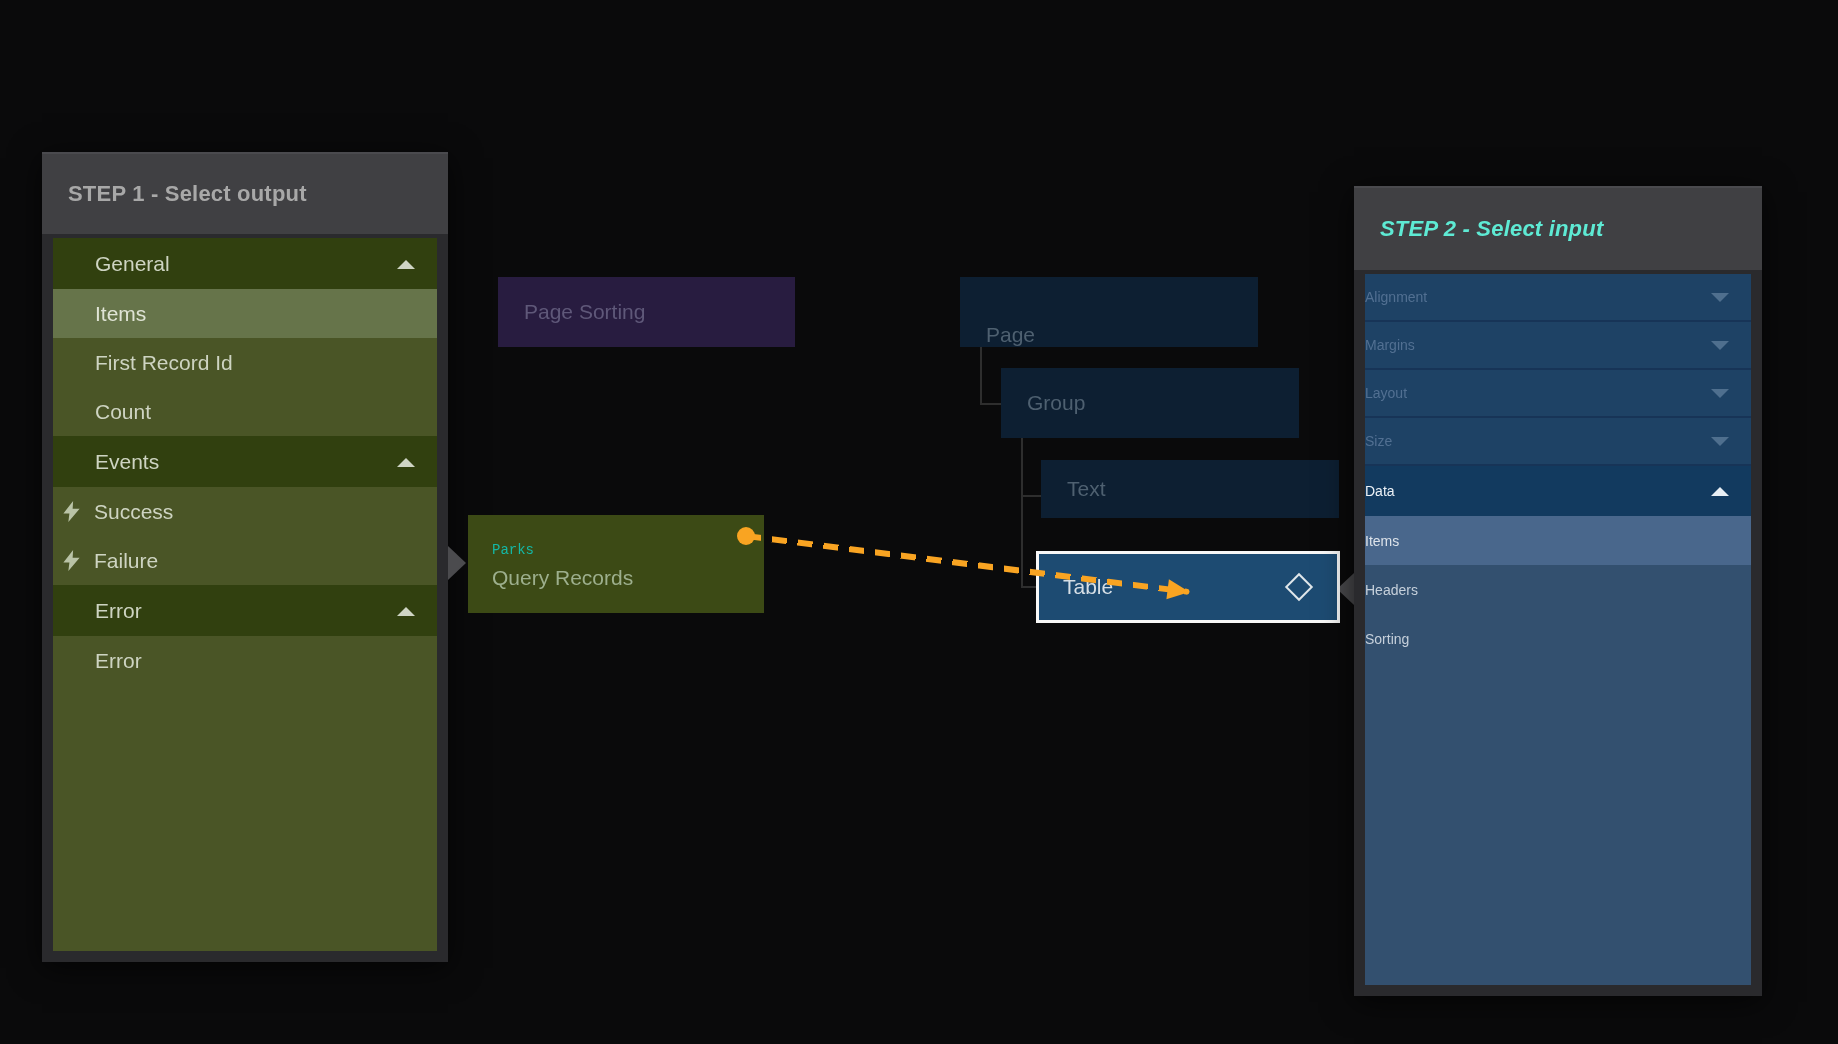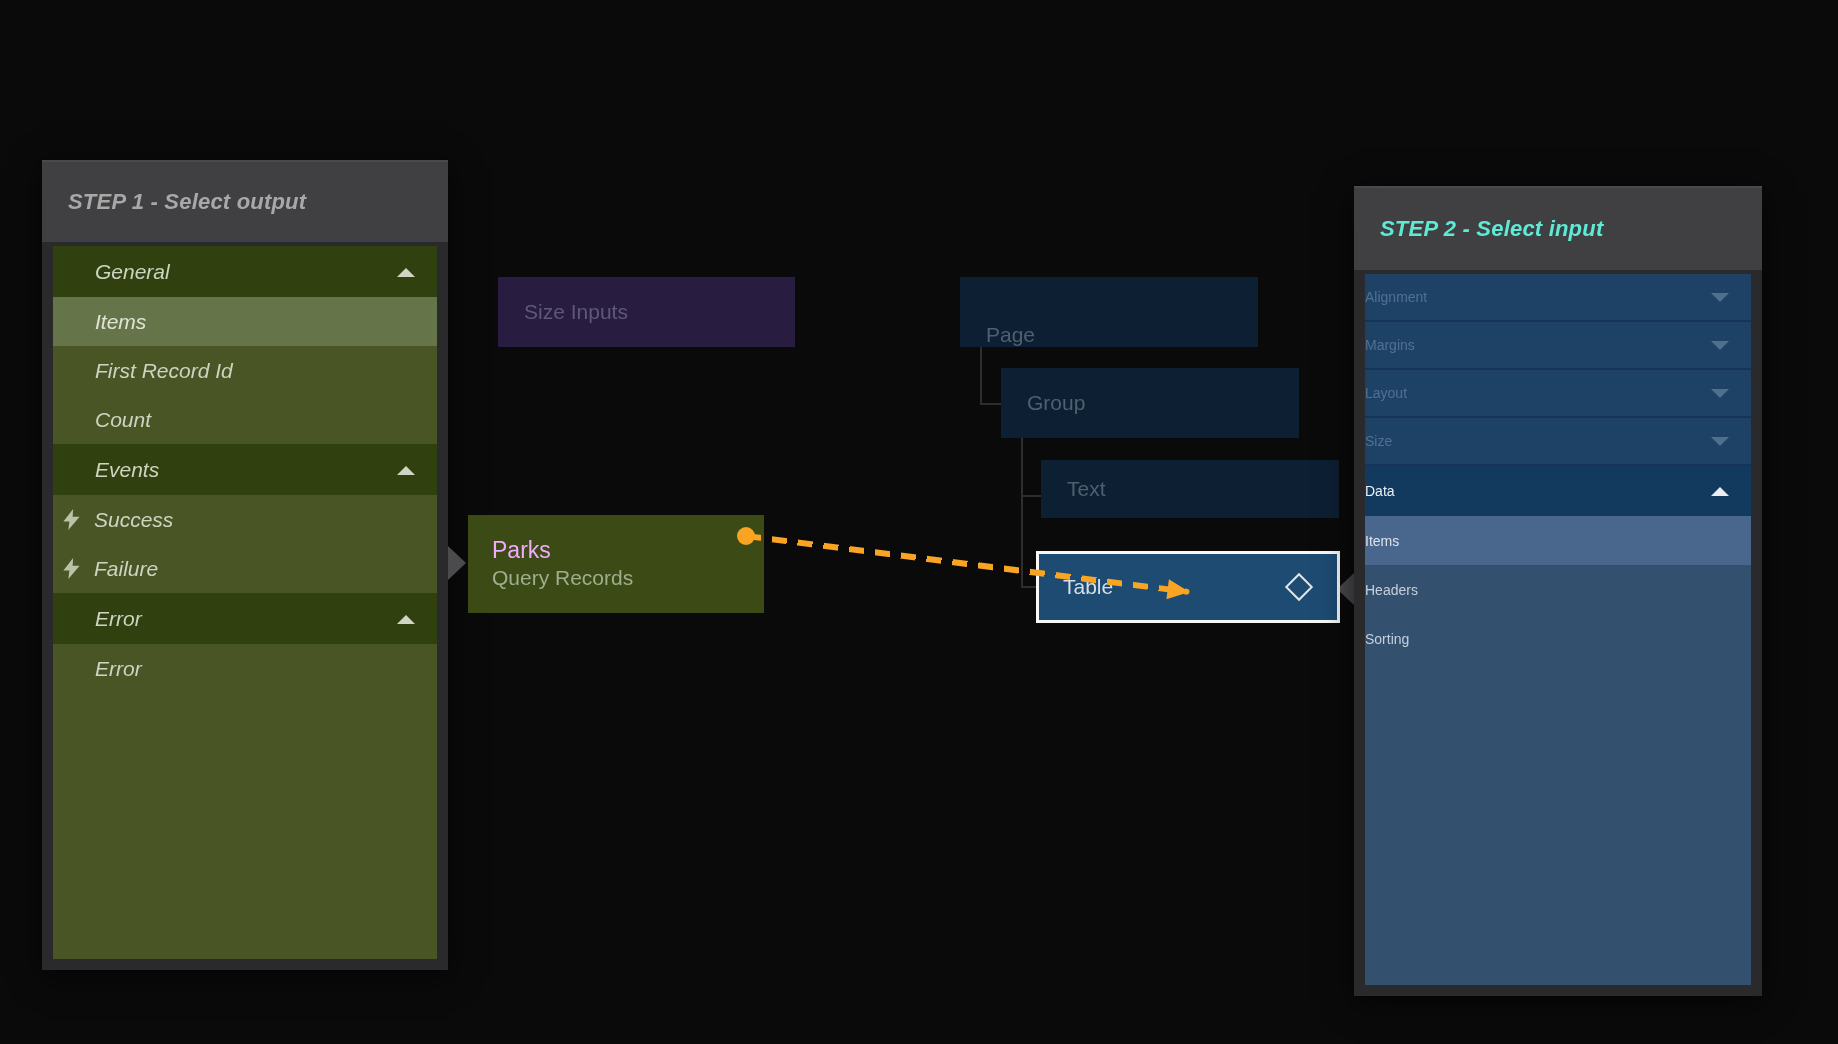--- a/index.html
+++ b/index.html
@@ -8,21 +8,21 @@
   #canvas { position:relative; width:1838px; height:1044px; background:#0a0a0b; overflow:hidden; }
 
   
   .panel { position:absolute; border-top:2px solid #4a4a4e; background:#2a2a2d;
            box-shadow:0 6px 30px rgba(0,0,0,.65); display:flex; flex-direction:column; }
   .panel-header { height:80px; background:#404043; display:flex; align-items:center;
                   padding-left:26px; font-size:22px; font-weight:700; letter-spacing:.2px; }
   .panel-body { flex:1; margin:4px 11px 11px 11px; display:flex; flex-direction:column; overflow:hidden; }
 
   
-  #step1 { left:42px; top:160px; width:406px; height:810px;font-style:italic; }
+  #step1 { left:42px; top:152px; width:406px; height:810px; }
   #step1 .panel-header { color:#a8a8a8; }
   #step1 .panel-body { background:#4a5526; }
   .g-row { position:relative; display:flex; align-items:center; padding-left:42px;
            font-size:21px; color:#ced4c2; flex:0 0 auto; cursor:pointer; }
   .g-header { height:51px; background:#31400f; }
   .g-item { height:49px; background:#4a5526; }
   .g-item.selected { background:#66744a; color:#e0e4d6; }
   .g-item.has-icon { padding-left:10px; }
   .bolt-icon { width:17px; height:21px; margin-right:14px; flex:0 0 auto; }
   .bolt-icon svg { display:block; width:100%; height:100%; fill:#b9c3a6; }
@@ -65,21 +65,21 @@
   #node-group { left:1001px; top:368px; width:298px; height:70px; }
   #node-text  { left:1041px; top:460px; width:298px; height:58px; }
   #node-table { left:1036px; top:551px; width:304px; height:72px;
       background:#1d4b72; color:#d6dfe6; border:3px solid #f8f8f8;
       padding-left:24px; justify-content:space-between; }
   .diamond-icon { width:20px; height:20px; border:2px solid #dfe6ea;
       transform:rotate(45deg); margin-right:28px; flex:0 0 auto; }
 
   #node-parks { left:468px; top:515px; width:296px; height:98px;
       background:#3c4a15; padding-left:24px; }
-  #node-parks .title { font-size:23px; color:#f0abfc; line-height:27px; }
+  #node-parks .title { font-size:14px; color:#14b8a6; line-height:27px;font-family:Liberation Mono, monospace; }
   #node-parks .subtitle { font-size:21px; color:#9daf8d; line-height:27px; }
 
   
   .tree-line { position:absolute; background:#2e2e2e; }
 
   
   #conn-line { position:absolute; left:746px; top:533px; width:447px; height:6px;
       transform:rotate(7.2deg); transform-origin:left center; border-radius:3px;
       background:repeating-linear-gradient(90deg,#f9a422 0 15px,transparent 15px 26px);
       pointer-events:none; }
@@ -137,21 +137,21 @@
       <div class="g-row g-item">
         <span>Error</span>
       </div>
     </div>
   </div>
 
   <div class="pointer" id="pointer-left"></div>
   <div class="pointer" id="pointer-right"></div>
 
   <div class="node" id="node-page-inputs">
-    <span>Size Inputs</span>
+    <span>Page Sorting</span>
   </div>
 
   <div class="node" id="node-parks">
     <div>
       <div class="title">Parks</div>
       <div class="subtitle">Query Records</div>
     </div>
   </div>
 
   <div class="node navy" id="node-page">

